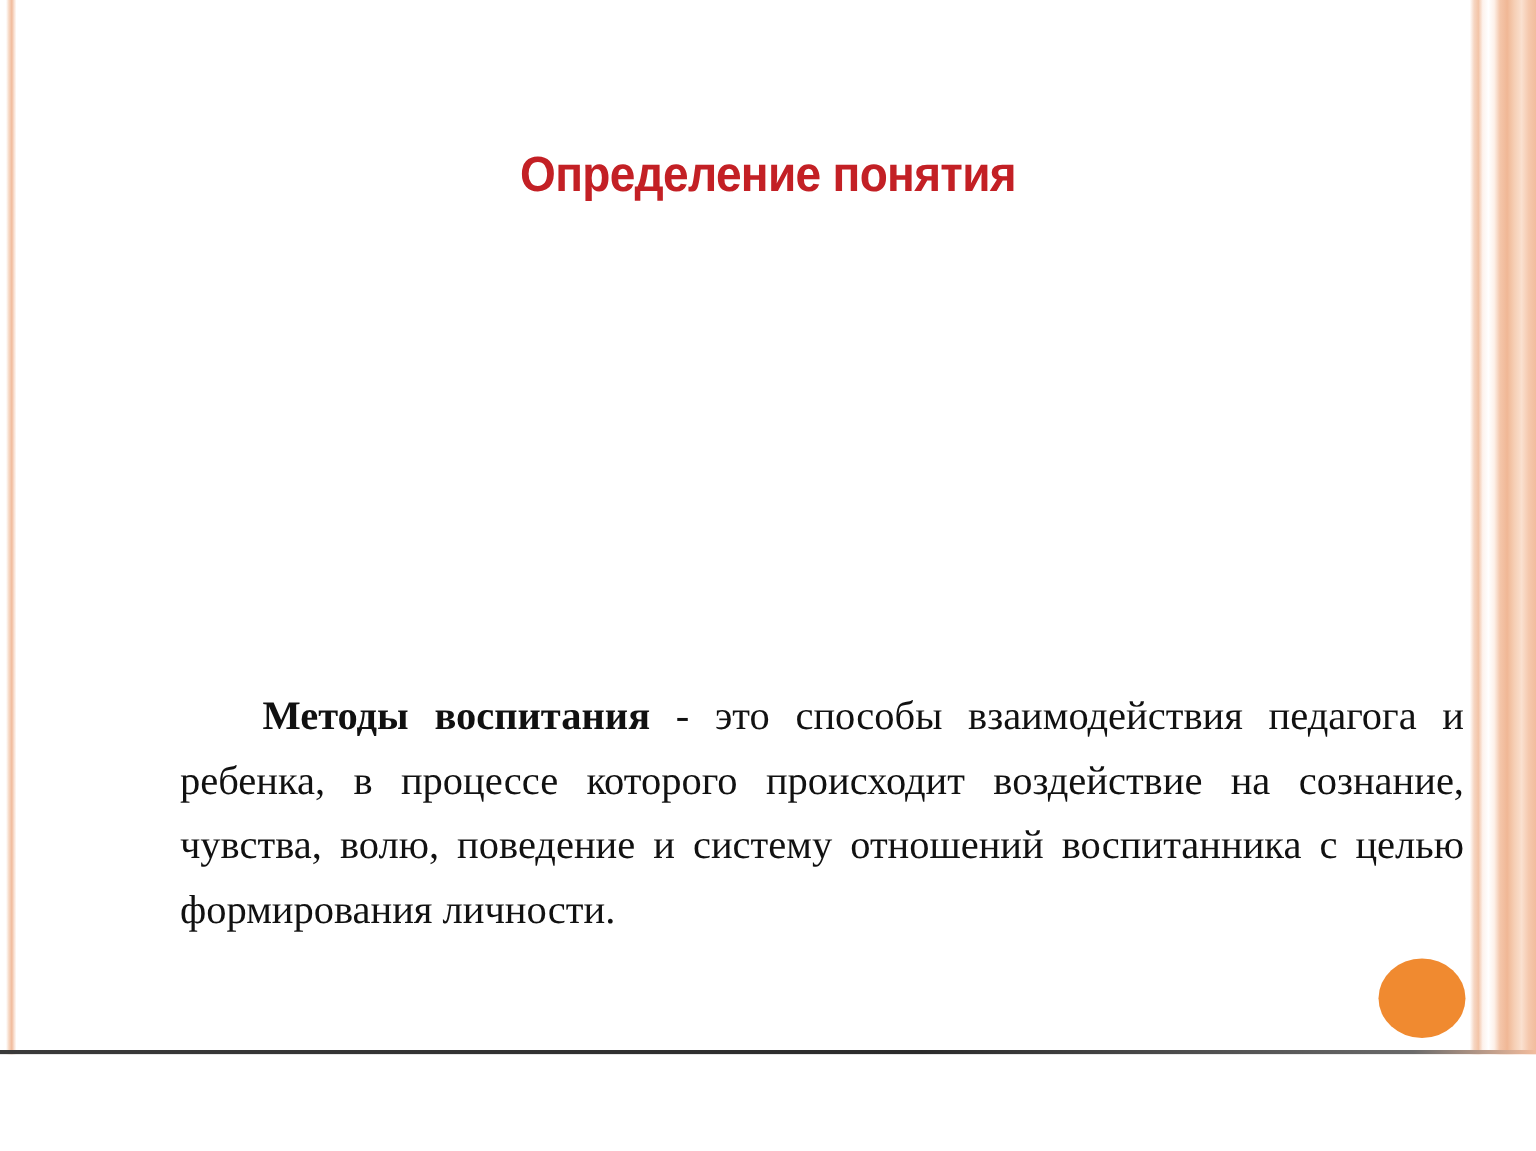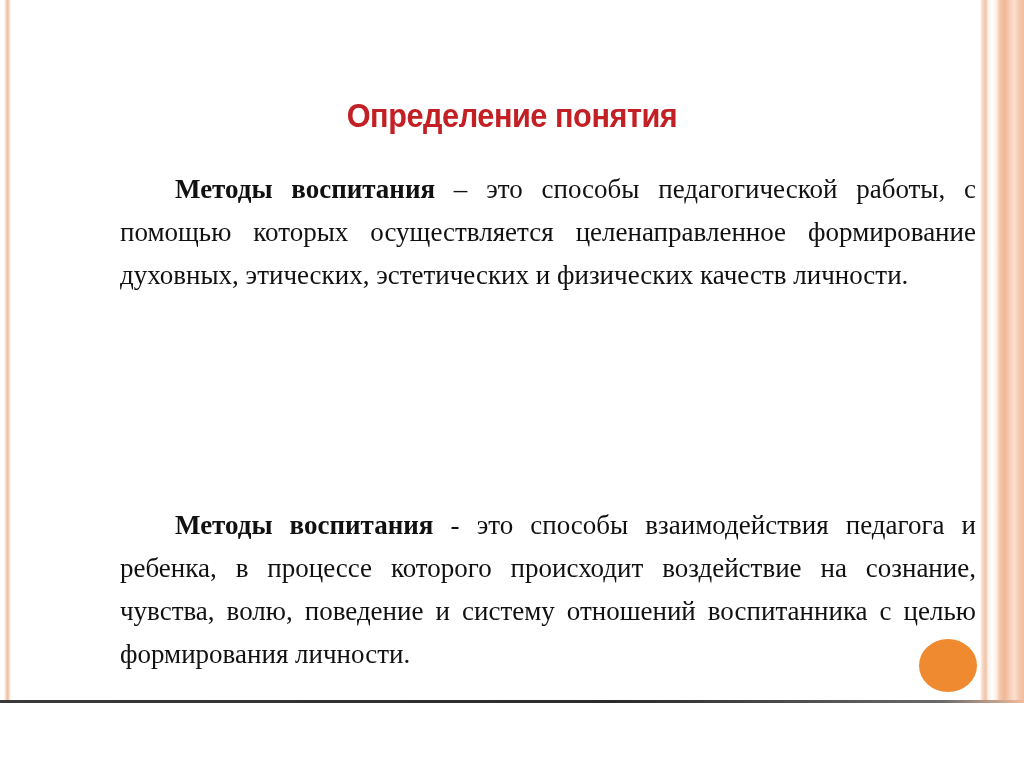--- a/index.html
+++ b/index.html
@@ -92,21 +92,21 @@
     font-size: 27px;
     line-height: 43px;
     color: #111111;
     text-indent: 55px;
     margin: 0;
   }
   .para .lead {
     font-weight: bold;
   }
   #para-1 { top: 168px; }
-  #para-2 { top: 456px; margin-top: 48px; }
+  #para-2 { top: 456px; }
 
   
   .orange-dot {
     position: absolute;
     left: 919px;
     top: 639px;
     width: 58px;
     height: 53px;
     border-radius: 50%;
     background: #F08A30;
@@ -115,23 +115,20 @@
 </head>
 <body>
 
 <div class="slide">
 
   <div class="left-stripe"></div>
   <div class="right-stripe"></div>
 
   <div class="slide-title">Определение понятия</div>
 
-  <div class="body-block" id="para-1">
-    <p class="para"><span class="lead">Методы воспитания</span><span> – </span><span>это способы педагогической работы, с помощью которых осуществляется целенаправленное формирование духовных, этических, эстетических и физических качеств личности.</span></p>
-  </div>
 
   <div class="body-block" id="para-2">
     <p class="para"><span class="lead">Методы воспитания</span><span>  - </span><span>это способы взаимодействия педагога и ребенка, в процессе которого происходит воздействие на сознание, чувства, волю, поведение и систему отношений воспитанника с целью формирования личности.</span></p>
   </div>
 
   <div class="orange-dot"></div>
 
   <div class="bottom-edge"></div>
 
 </div>

